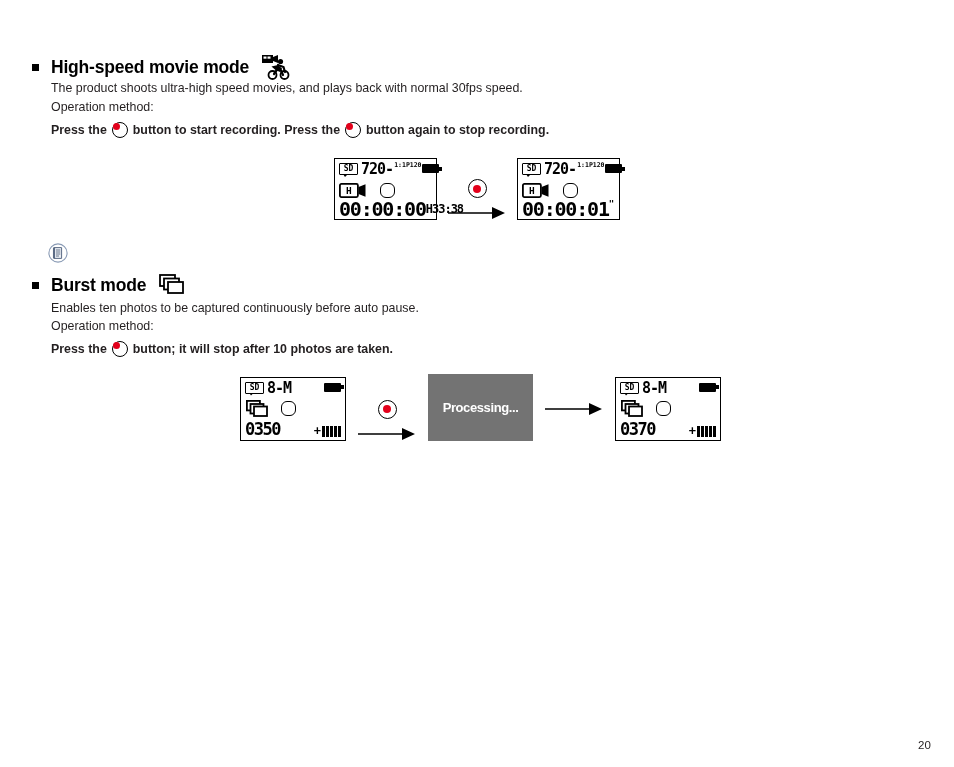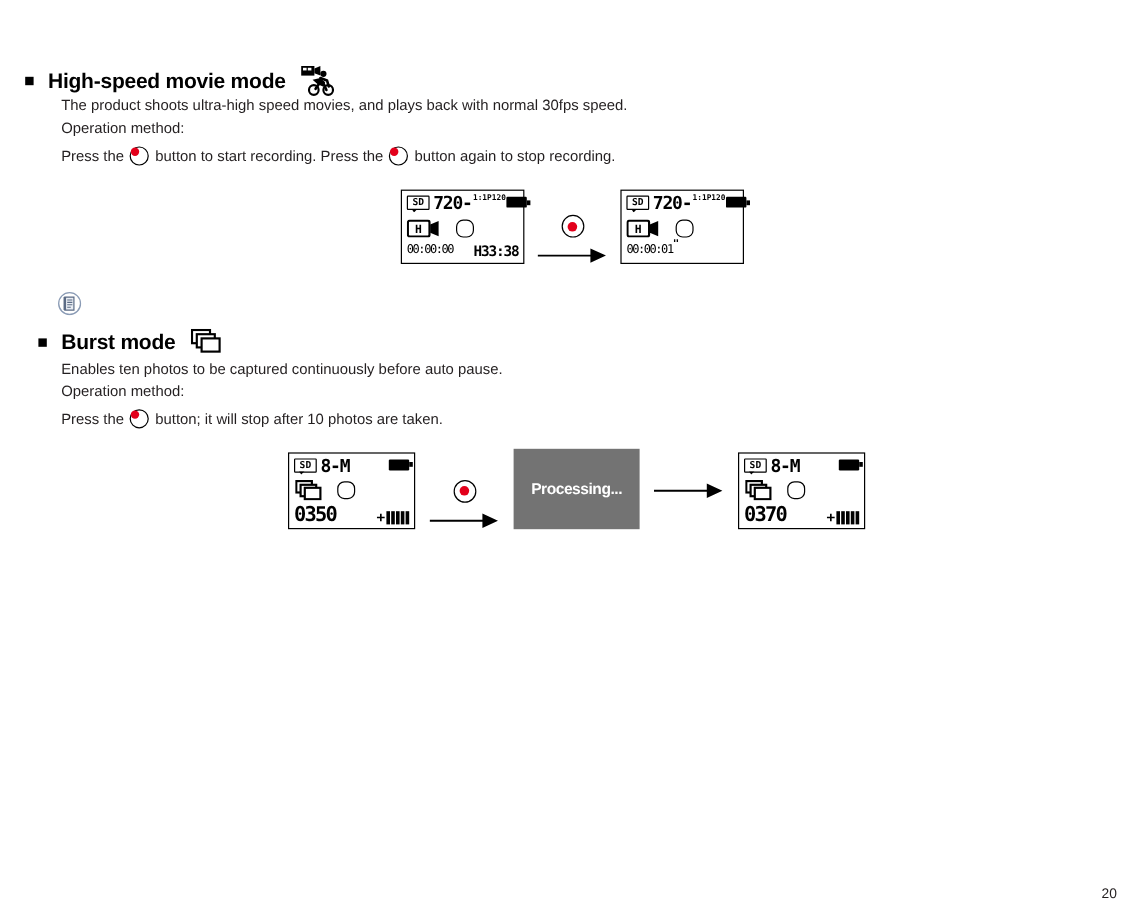--- a/index.html
+++ b/index.html
@@ -46,21 +46,21 @@
     line-height: 1.25;
   }
   .press-line {
     position: absolute;
     display: flex;
     align-items: center;
     font-size: 12.4px;
     color: #231f20;
     white-space: nowrap;
   }
-  .press-line > span { display: inline-block; }
+  .press-line > span { display: inline-block; font-weight: bold; }
 
   
   .rec-btn {
     display: inline-flex;
     align-items: center;
     justify-content: center;
     width: 16px;
     height: 16px;
     border: 1.3px solid #000;
     border-radius: 50%;
@@ -249,22 +249,22 @@
   
   .lcd-row3 {
     position: absolute;
     bottom: 0; left: 0; right: 0;
     height: 16px;
     display: flex;
     align-items: flex-end;
   }
   .timer {
     font-family: "DejaVu Sans Mono", monospace;
-    font-weight: normal;
-    font-size: 10px;
+    font-weight: bold;
+    font-size: 20px;
     line-height: 14px;
     color: #000;
     letter-spacing: -1.2px;
   }
   .timer-mark {
     font-family: "DejaVu Sans Mono", monospace;
     font-weight: bold;
     font-size: 9px;
     line-height: 9px;
     color: #000;
@@ -313,21 +313,21 @@
   
   .page-number {
     position: absolute;
     font-size: 11.5px;
     color: #231f20;
   }
 </style>
 </head>
 <body>
 
-<div class="section-heading" style="left:21px; top:54px;">
+<div class="section-heading" style="left:32px; top:54px;">
   <span class="bullet-square"></span>
   <span class="heading-text">High-speed movie mode</span>
   <span style="display:inline-block; width:30px; height:26px; margin-left:3px;">
     <svg width="30" height="26" viewBox="0 0 30 26">
 
       <rect x="1" y="1" width="11" height="8" fill="#000"></rect>
       <path d="M12 3 L17 1 L17 9 L12 7 Z" fill="#000"></path>
       <rect x="2.5" y="2.5" width="3" height="2.2" fill="#fff"></rect>
       <rect x="6.5" y="2.5" width="3" height="2.2" fill="#fff"></rect>
 

